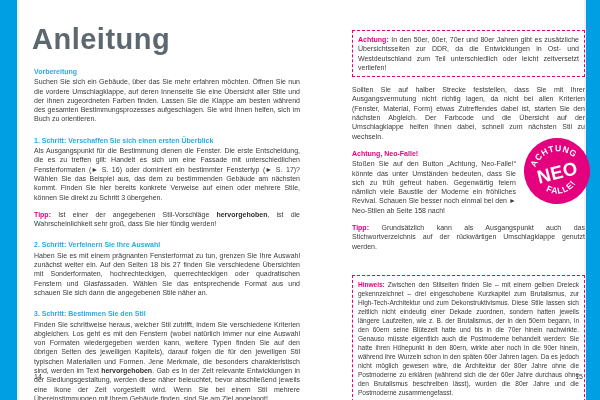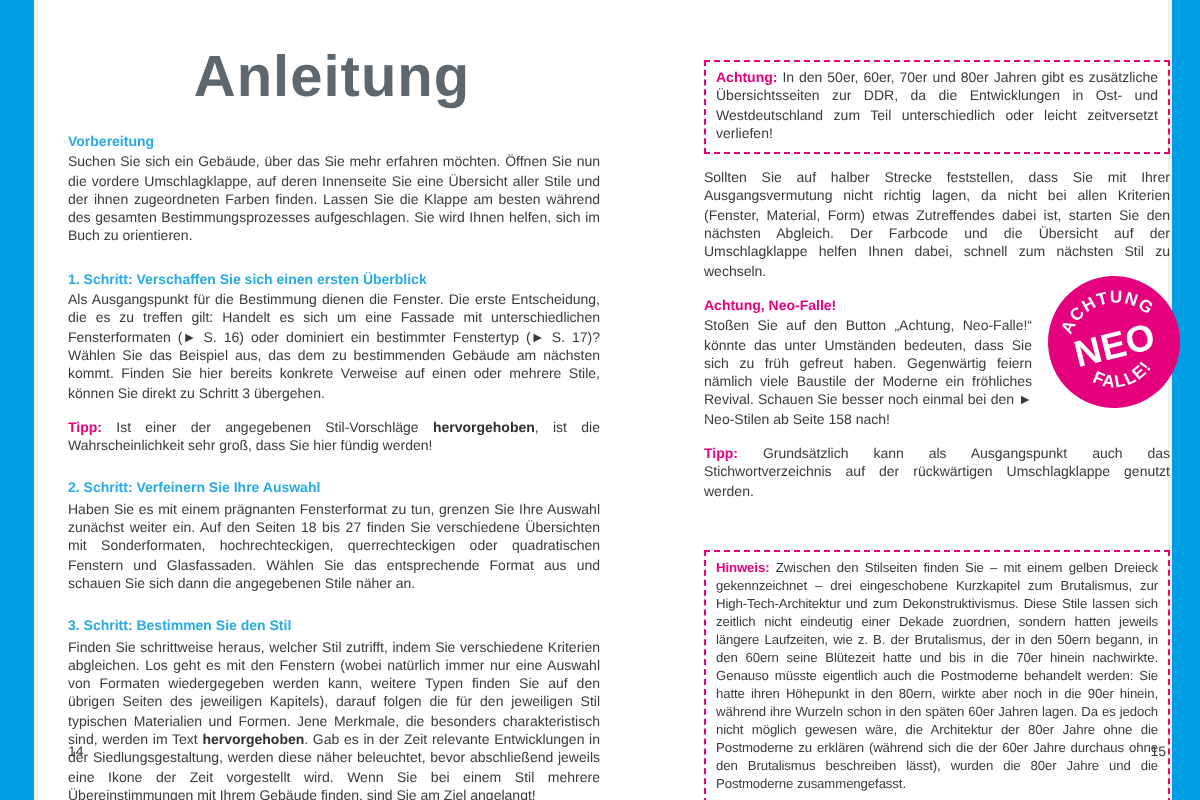--- a/index.html
+++ b/index.html
@@ -16,21 +16,21 @@
   .edge-shadow.l{left:17px;}
   .edge-shadow.r{right:14px;}
 
   .page{position:absolute;top:0;font-size:7px;line-height:9.3px;text-align:justify;}
   .page-left{left:34px;width:266px;}
   .page-right{left:352px;width:233px;}
 
   h1{
     margin:24px 0 0 -2px;
     font-size:29px;line-height:31px;font-weight:bold;
-    color:#5c6770;letter-spacing:.5px;text-align:center;
+    color:#5c6770;letter-spacing:.5px;text-align:left;
   }
   .h-blue{margin:12px 0 1px 0;font-size:7px;line-height:9.3px;font-weight:bold;color:#29abe2;text-align:left;}
   .h-pink{margin:8px 0 1px 0;font-size:7px;line-height:9.3px;font-weight:bold;color:#e5007d;text-align:left;}
   p{margin:1px 0 0 0;}
   p.spaced{margin-top:8px;}
   .lbl{color:#e5007d;font-weight:bold;}
   strong{color:#2f2f2d;}
 
   .note-box{
     border:1px dashed #e5007d;

